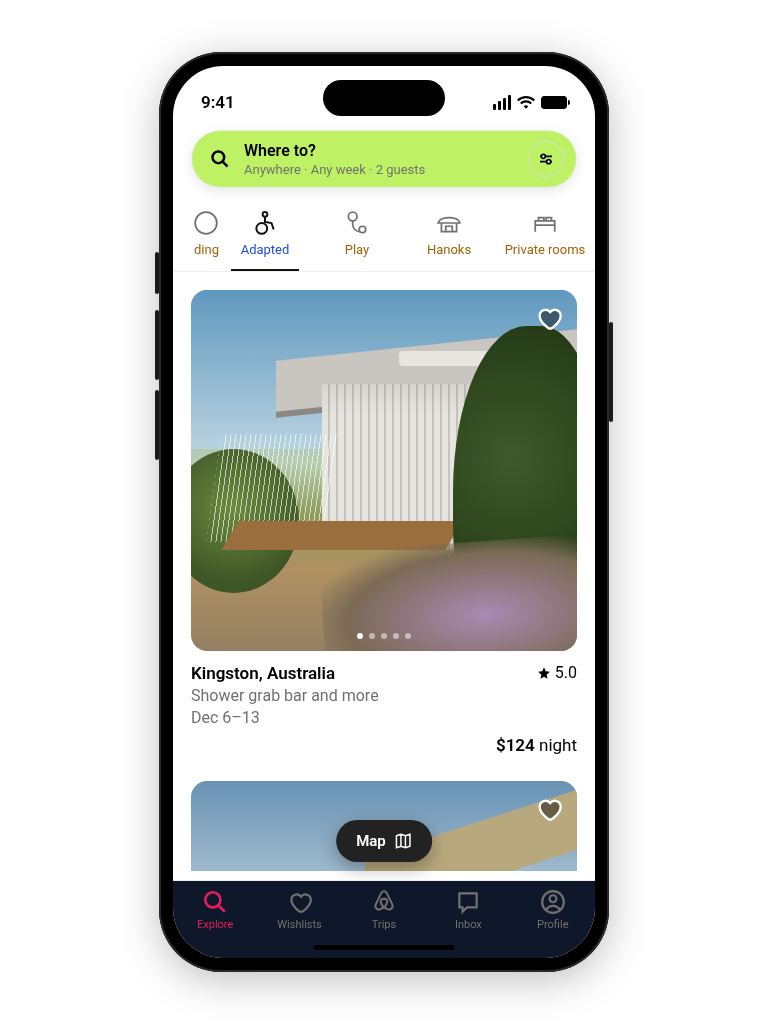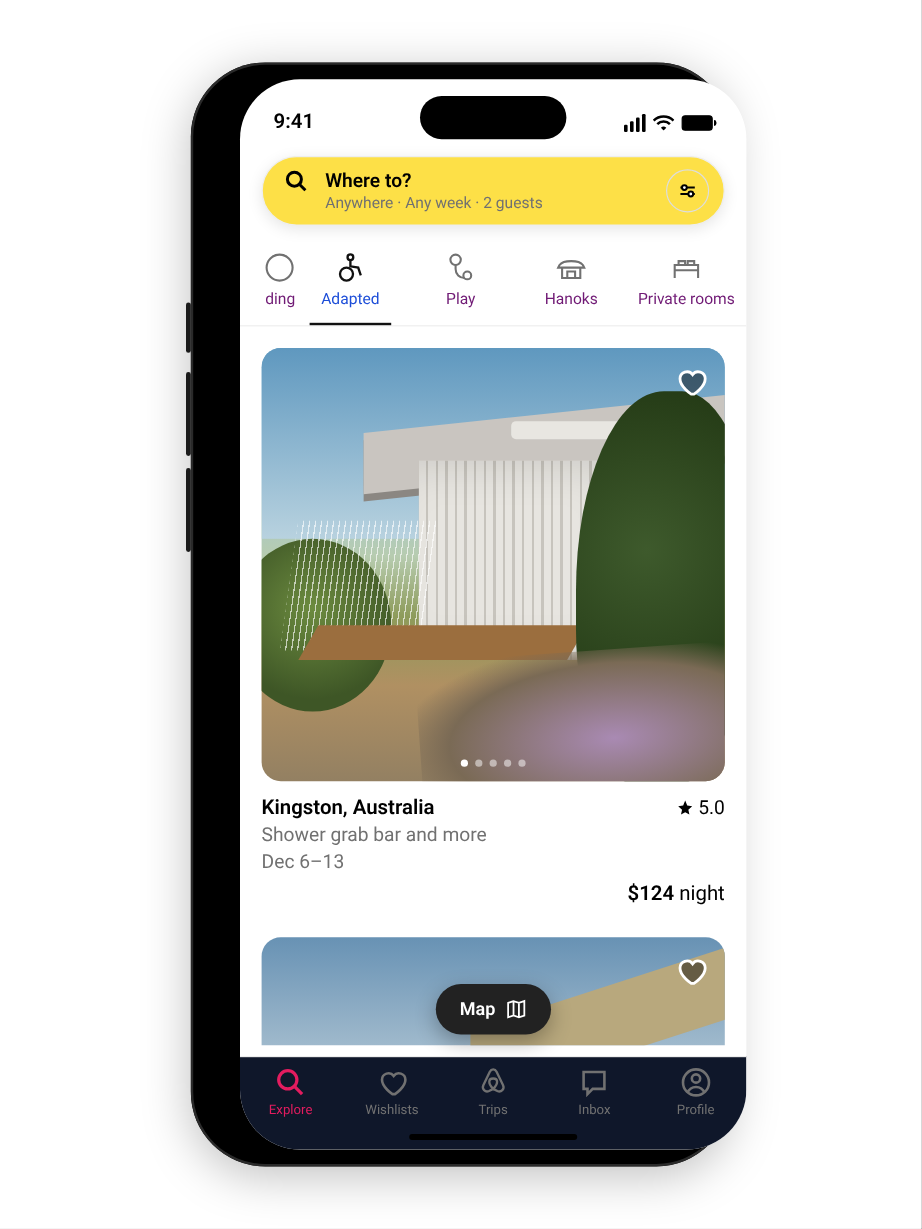--- a/index.html
+++ b/index.html
@@ -18,52 +18,52 @@
   .sb-l1 { left:-4px; top:200px; width:4px; height:42px; }
   .sb-l2 { left:-4px; top:258px; width:4px; height:70px; }
   .sb-l3 { left:-4px; top:338px; width:4px; height:70px; }
   .sb-r  { right:-4px; top:270px; width:4px; height:100px; }
   .screen {
     width: 100%; height: 100%;
     background: #fff;
     border-radius: 50px;
     overflow: hidden;
     position: relative;
-    display:flex; flex-direction:column;margin-left:27px;
+    display:flex; flex-direction:column;
   }
   .dynamic-island {
     position:absolute; top:14px; left:50%; transform:translateX(-50%);
     width:122px; height:36px; background:#000; border-radius:20px; z-index:50;
   }
   
   .status { height:58px; display:flex; align-items:center; justify-content:space-between; padding:14px 28px 0; font-weight:600; font-size:17px; }
   .status .right { display:flex; align-items:center; gap:6px; }
   .sig { display:flex; align-items:flex-end; gap:2px; }
   .sig span { width:3px; background:#000; border-radius:1px; display:block; }
   .sig span:nth-child(1){height:6px}.sig span:nth-child(2){height:9px}.sig span:nth-child(3){height:12px}.sig span:nth-child(4){height:15px}
   .batt { width:26px; height:13px; border:1.5px solid #000; border-radius:3px; position:relative; background:#000; }
   .batt::after{content:"";position:absolute;right:-4px;top:3px;width:2.5px;height:5px;background:#000;border-radius:0 2px 2px 0;}
   
   .search-wrap { padding: 6px 18px 10px; }
   .search {
-    background:#fde047; border:1px solid #eee; border-radius:40px;
+    background:#bef264; border:1px solid #eee; border-radius:40px;
     box-shadow:0 3px 12px rgba(0,0,0,.1);
-    display:flex; padding:10px 12px 10px 18px;
+    display:flex; align-items:center; padding:10px 12px 10px 18px;
   }
   .search .mag { margin-right:14px; }
   .search-text { flex:1; }
   .search-text .t1 { font-weight:600; font-size:16px; }
   .search-text .t2 { font-size:13px; color:#717171; margin-top:2px; }
   .filter-btn {
     width:36px; height:36px; border:1px solid #ddd; border-radius:50%;
     display:flex; align-items:center; justify-content:center;
   }
   
   .tabs { display:flex; justify-content:space-between; padding:2px 0 0 6px; border-bottom:1px solid #eee; }
-  .tab { flex:0 0 auto; width:92px; display:flex; flex-direction:column; align-items:center; gap:6px; padding:10px 0 14px; color:#701a75; font-size:13px; position:relative; }
+  .tab { flex:0 0 auto; width:92px; display:flex; flex-direction:column; align-items:center; gap:6px; padding:10px 0 14px; color:#a16207; font-size:13px; position:relative; }
   .tab.part { width:40px; overflow:hidden; align-items:flex-end; padding-left:0; }
   .tab.active { color:#1d4ed8; }
   .tab.active::after { content:""; position:absolute; bottom:0; left:12px; right:12px; height:2px; background:#111; }
   .tab svg { width:26px; height:26px; }
   
   .content { flex:1; overflow:hidden; padding:18px 18px 0; position:relative; }
   .card { }
   .photo {
     width:100%; aspect-ratio: 1.07/1; border-radius:16px;
     position:relative;

